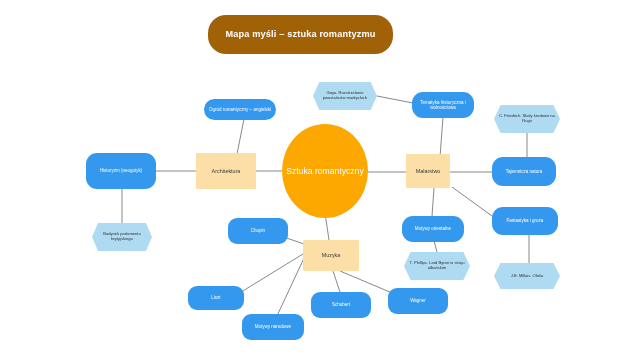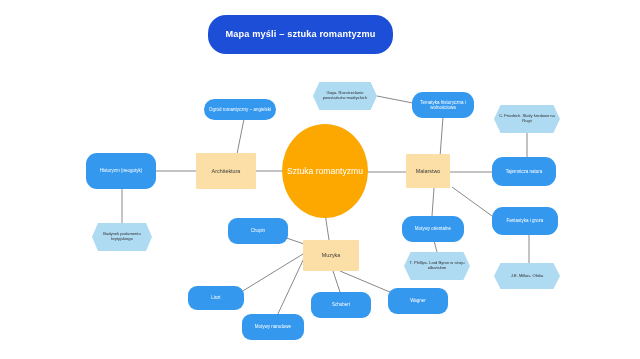--- a/index.html
+++ b/index.html
@@ -39,21 +39,21 @@
     line-height: 1.18;
     color: #ffffff;
     padding: 2px 4px;
   }
   .node span {
     display: block;
     width: 100%;
   }
   
   .title-banner {
-    background: #1d4ed8;
+    background: #a16207;
     border-radius: 18px;
     color: #ffffff;
     font-size: 9.2px;
     font-weight: bold;
     letter-spacing: 0.15px;
     justify-content: center;
   }
   
   .center-node {
     background: #FCA800;
@@ -116,21 +116,21 @@
       <line x1="333" y1="271" x2="341" y2="295"></line>
       <line x1="340" y1="271" x2="404" y2="298"></line>
     </g>
   </svg>
 
   <div class="node title-banner" style="left:208px; top:15px; width:185px; height:39px;">
     <span>Mapa myśli – sztuka romantyzmu</span>
   </div>
 
   <div class="node center-node" style="left:282px; top:124px; width:86px; height:94px;">
-    <span>Sztuka romantyzmu</span>
+    <span>Sztuka romantyczny</span>
   </div>
 
   <div class="node cat-node" style="left:196px; top:153px; width:60px; height:36px;">
     <span>Architektura</span>
   </div>
 
   <div class="node cat-node" style="left:406px; top:154px; width:44px; height:34px;">
     <span>Malarstwo</span>
   </div>
 

